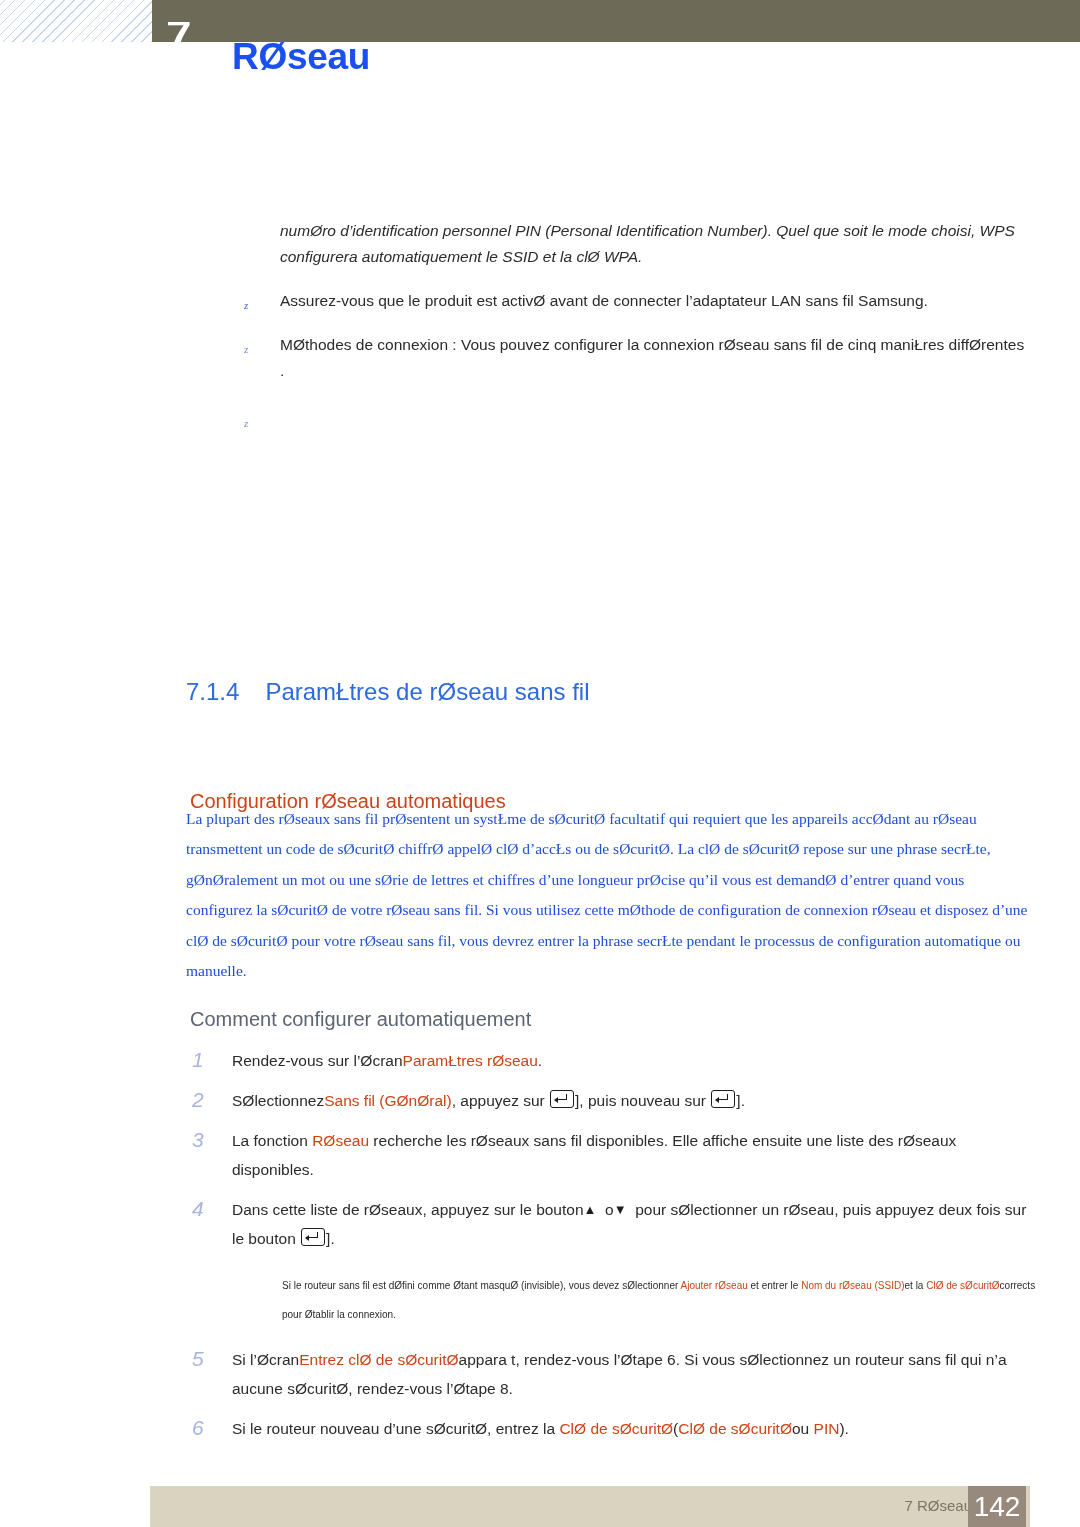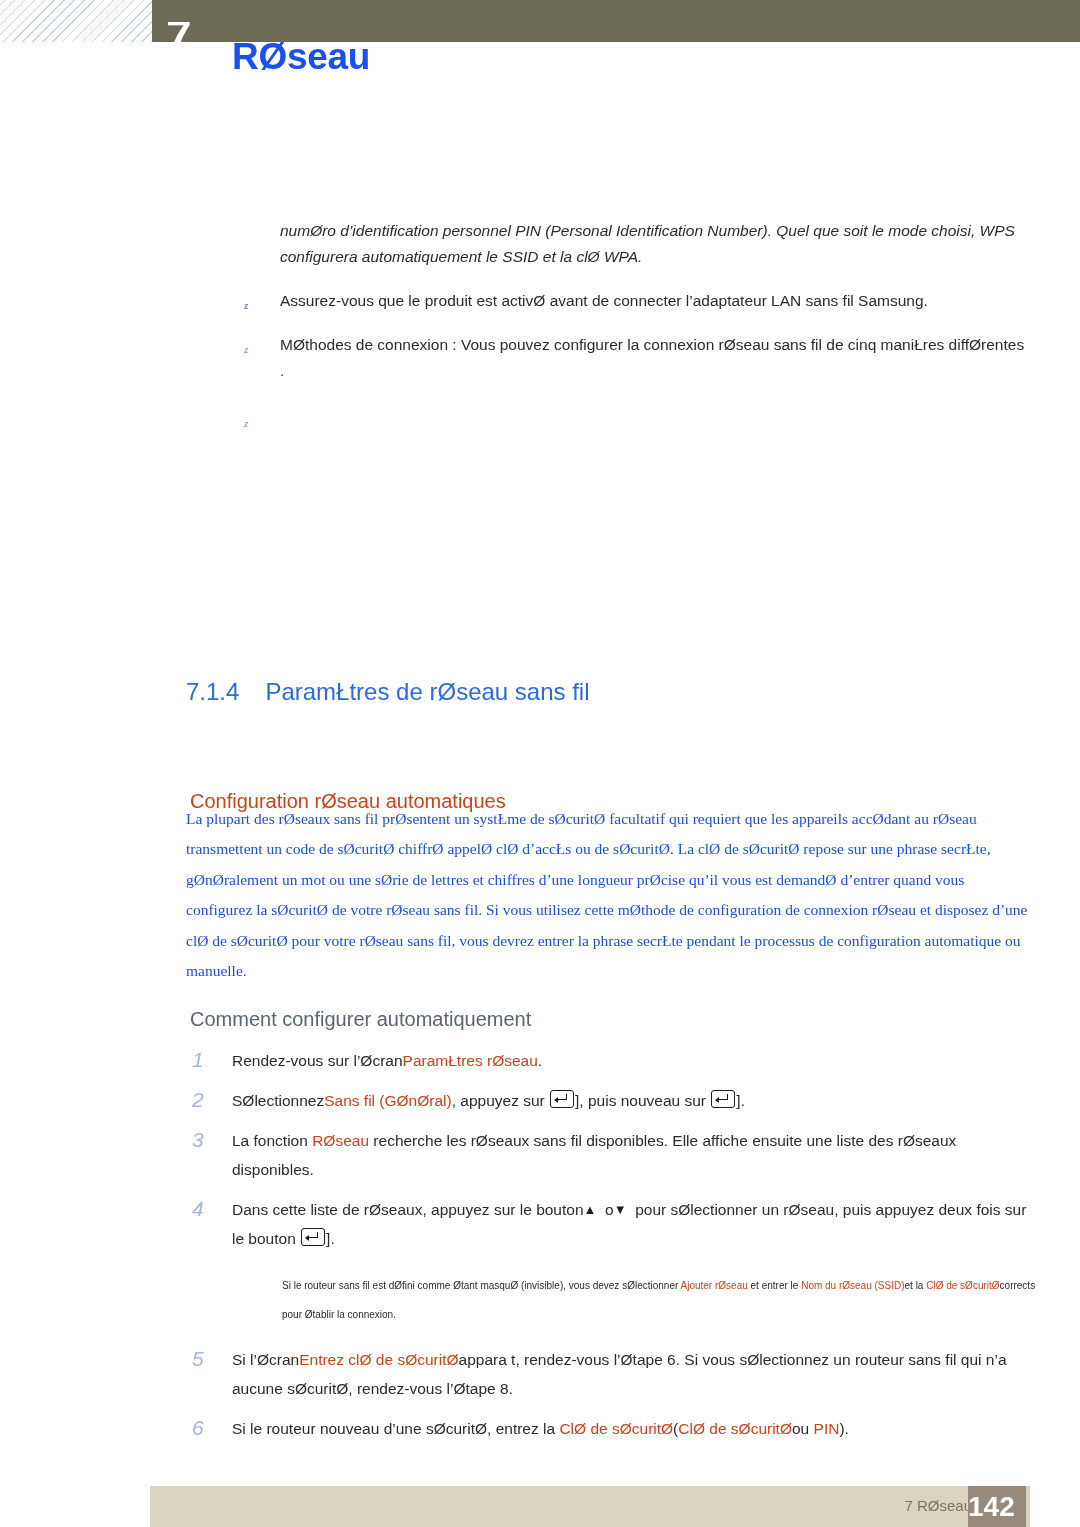--- a/index.html
+++ b/index.html
@@ -213,22 +213,23 @@
     color: #7c7565;
   }
   .footer-page-box {
     position: absolute;
     left: 968px; top: 1486px;
     width: 58px; height: 41px;
     background: #97897c;
   }
   .footer-page-box span {
     display: block;
+    text-align: center;
     font-size: 28px;
-    font-weight: bold;
+    font-weight: normal;
     color: #ffffff;
     line-height: 41px;
   }
 </style>
 </head>
 <body>
 
 <div class="hatch"></div>
 <div class="header-bar"></div>
 <div class="chapter-num">

